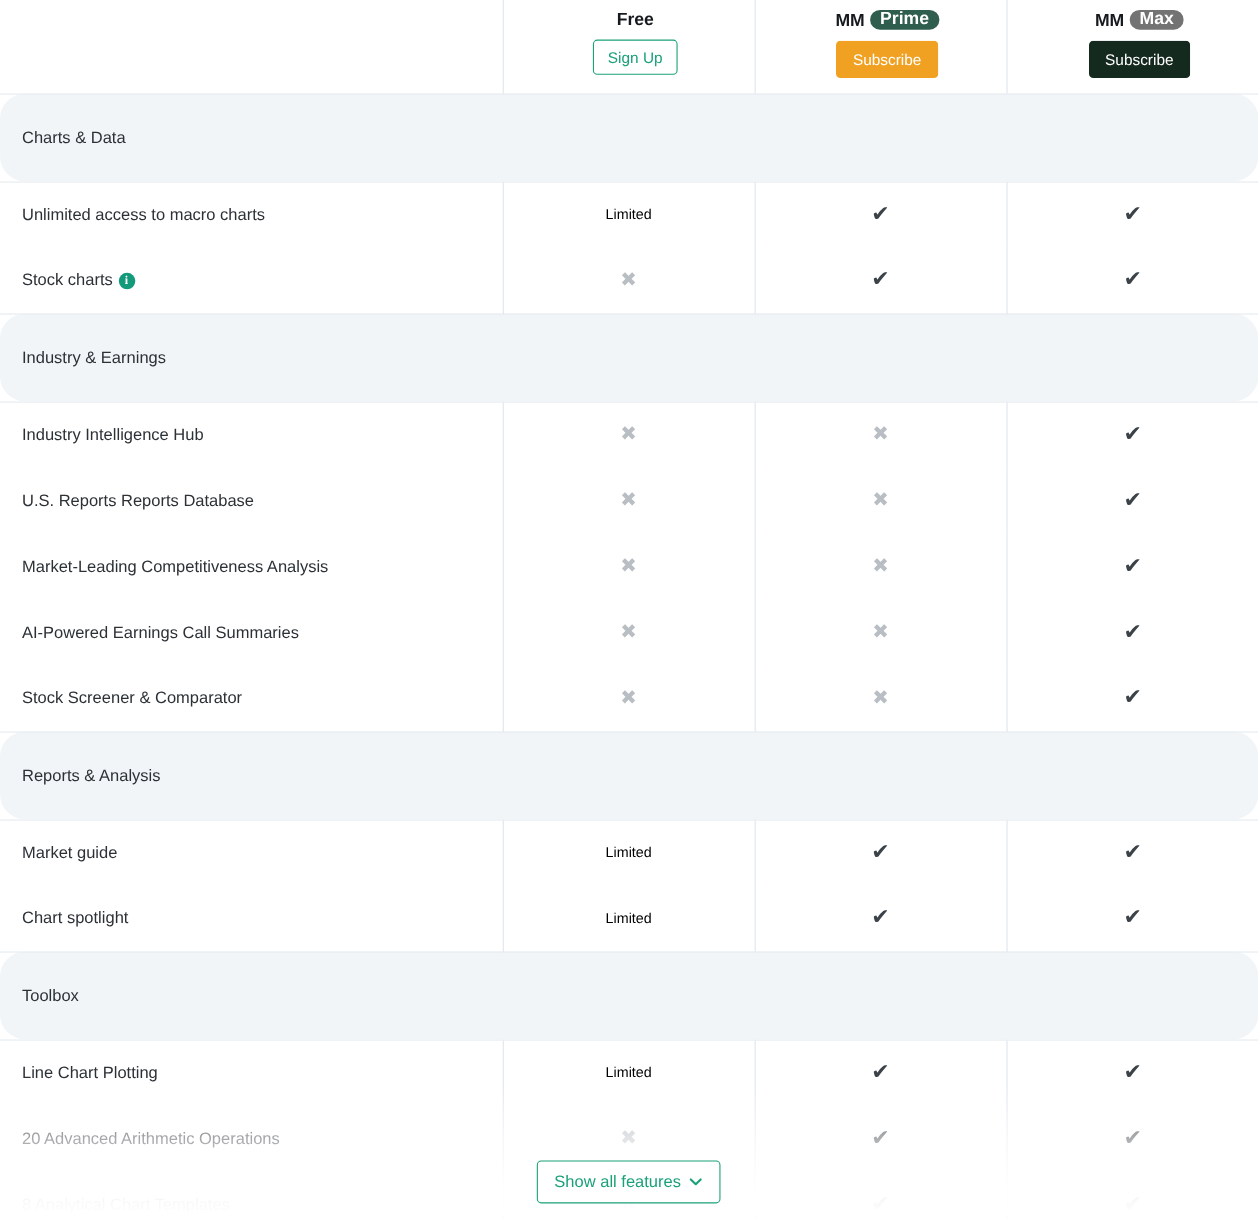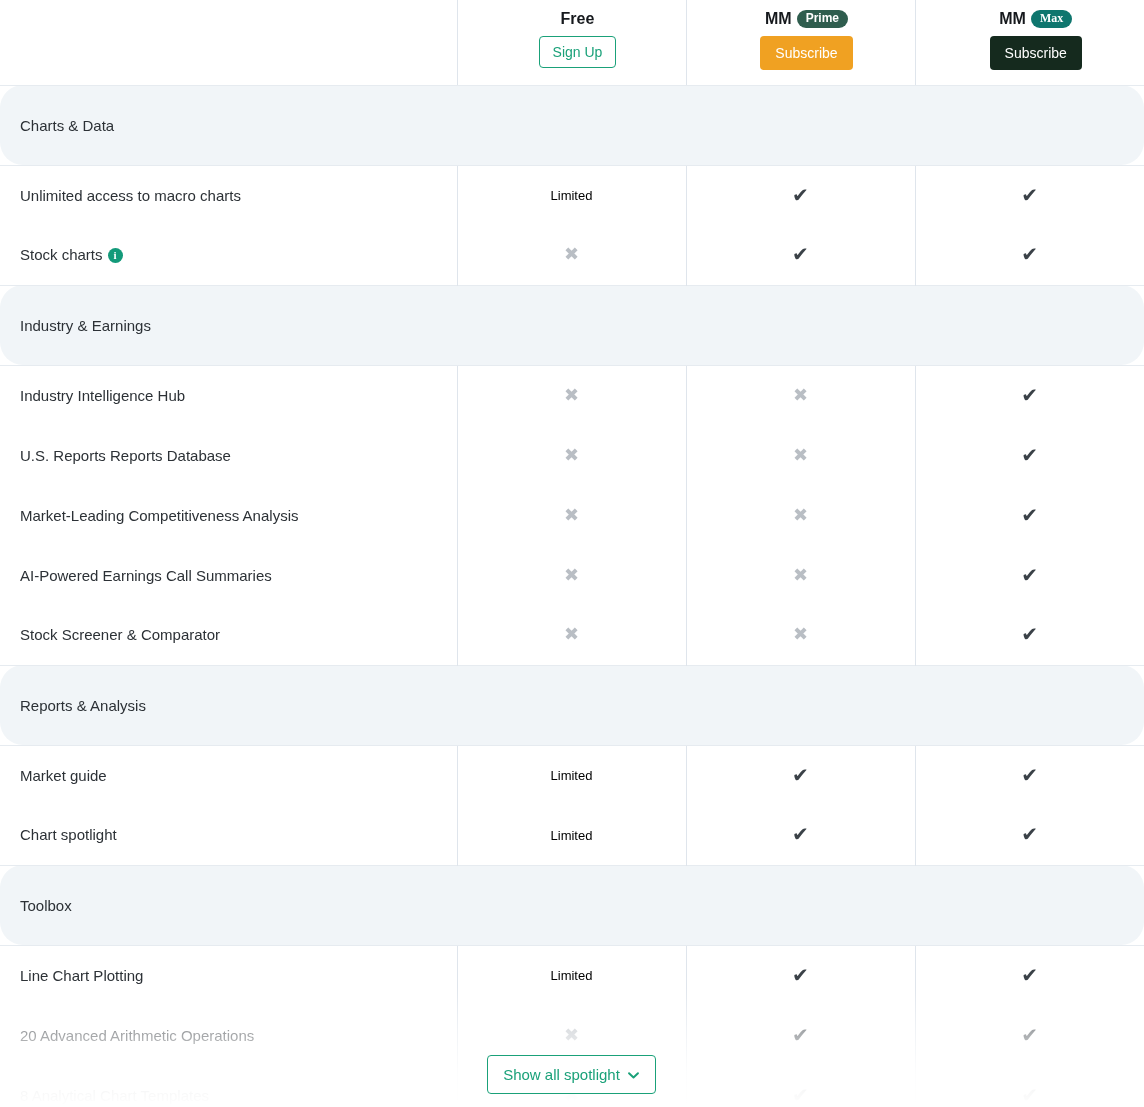--- a/index.html
+++ b/index.html
@@ -47,29 +47,29 @@
     font-weight: bold;
     color: #16191d;
     padding-top: 9px;
     line-height: 20px;
     white-space: nowrap;
   }
   .badge {
     display: inline-block;
     border-radius: 10px;
     color: #ffffff;
-    font-size: 12px;
+    font-size: 16px;
     font-weight: bold;
     padding: 2px 9px 3px 9px;
     line-height: 13px;
     vertical-align: 2px;
     margin-left: 5px;
   }
   .badge-prime { background: #2f5d4e; }
-  .badge-max   { background: #0f766e; font-family: Liberation Serif, serif; }
+  .badge-max   { background: #737373; }
 
   .plan-btn {
     display: inline-block;
     margin-top: 7px;
     font-size: 14px;
     line-height: 16px;
     border-radius: 4px;
     padding: 8px 14px;
     cursor: pointer;
     white-space: nowrap;
@@ -297,21 +297,21 @@
           <td class="plan-cell"><span class="mark-check">✔</span></td>
           <td class="plan-cell"><span class="mark-check">✔</span></td>
         </tr>
       </tbody>
   </table>
 
   <div id="fade-overlay"></div>
 
   <div id="show-all-wrap">
     <button class="btn-show-all">
-      <span>Show all spotlight</span>
+      <span>Show all features</span>
       <span class="chev">
         <svg viewBox="0 0 16 16" width="13" height="13" aria-hidden="true">
           <path d="M2.5 5.2 L8 10.5 L13.5 5.2" fill="none" stroke="#1aa179" stroke-width="2.4" stroke-linecap="round" stroke-linejoin="round"></path>
         </svg>
       </span>
     </button>
   </div>
 
 </div>
 

